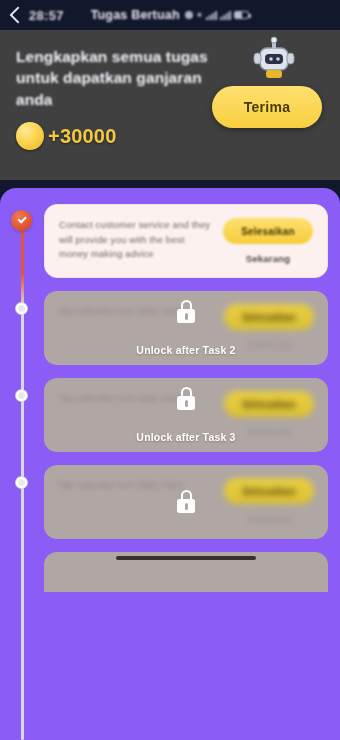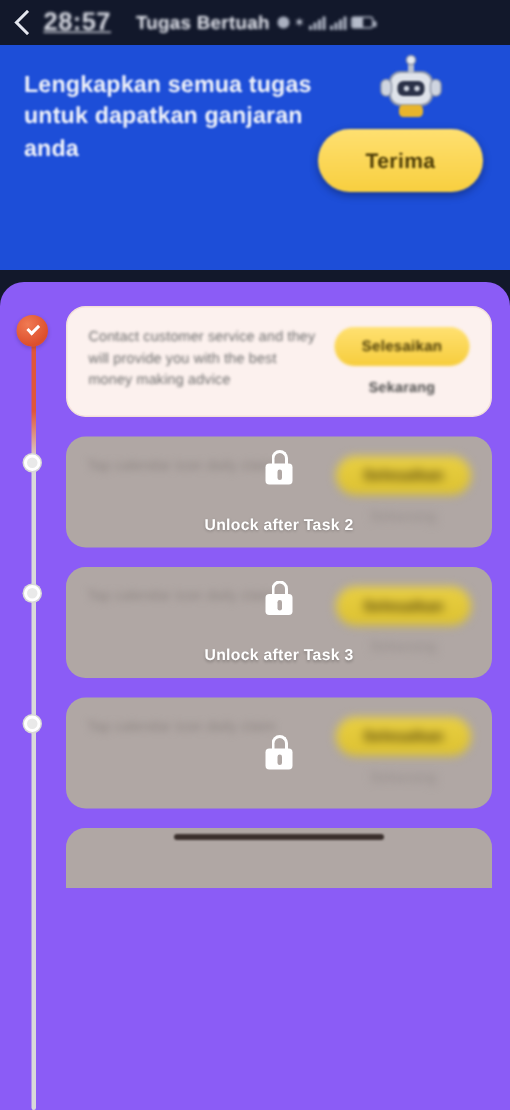--- a/index.html
+++ b/index.html
@@ -20,21 +20,21 @@
     background:#12182b;
   }
   .sb-left { display:flex; align-items:center; gap:5px; flex:0 0 auto; z-index:2; }
   .back-chevron {
     width:12px; height:12px;
     border-left:2px solid #e3e6ef; border-bottom:2px solid #e3e6ef;
     transform:rotate(45deg);
     margin-left:4px;
     filter:blur(.3px);
   }
-  .sb-time { font-size:17px; font-weight:700; letter-spacing:.3px; filter:blur(.9px); opacity:.92;text-decoration:underline; }
+  .sb-time { font-size:13px; font-weight:700; letter-spacing:.3px; filter:blur(.9px); opacity:.92; }
   .sb-center {
     position:absolute; left:0; right:0; top:0; height:30px;
     display:flex; align-items:center; justify-content:center;
     gap:5px; pointer-events:none;
   }
   .sb-title { font-size:12.5px; font-weight:700; filter:blur(1.1px); letter-spacing:.2px; }
   .sb-icons { display:flex; align-items:center; gap:3px; filter:blur(1.1px); }
   .ic-dot { width:8px; height:8px; border-radius:50%; background:#aab0c0; }
   .ic-bt { font-size:9px; color:#c9cedd; line-height:1; }
   .ic-sig { display:flex; align-items:flex-end; gap:1px; height:9px; }
@@ -44,21 +44,21 @@
   .ic-batt {
     width:15px; height:8px; border:1.2px solid #b6bccb; border-radius:2px;
     position:relative; background:linear-gradient(90deg,#b6bccb 55%, transparent 55%);
   }
   .ic-batt:after{content:"";position:absolute;right:-3px;top:2px;width:2px;height:4px;background:#b6bccb;border-radius:0 1px 1px 0;}
 
   
   .hero {
     position:relative; height:150px;
     padding:16px 14px 0 16px;
-    background:#1d4ed8;
+    background:#404040;
     overflow:hidden;
   }
   .hero-text {
     width:205px;
     font-size:15.5px; font-weight:700; line-height:1.38;
     color:#f2f4fa;
     filter:blur(.85px);
     letter-spacing:.1px;
   }
   .hero-reward { display:flex; align-items:center; gap:4px; margin-top:12px; }
@@ -214,20 +214,24 @@
             <i></i>
             <i></i>
           </div>
         <div class="ic-batt"></div>
       </div>
     </div>
   </div>
 
   <div class="hero">
     <div class="hero-text">Lengkapkan semua tugas untuk dapatkan ganjaran anda</div>
+    <div class="hero-reward">
+      <div class="coin"></div>
+      <div class="reward-amt">+30000</div>
+    </div>
 
     <svg class="robot" viewBox="0 0 46 56">
       <rect x="8" y="14" width="28" height="22" rx="7" fill="#dfe3ea" stroke="#8e96a8" stroke-width="1.4"></rect>
       <rect x="13" y="20" width="18" height="10" rx="4" fill="#2a3147"></rect>
       <circle cx="19" cy="25" r="1.8" fill="#cdd3de"></circle>
       <circle cx="26" cy="25" r="1.8" fill="#cdd3de"></circle>
       <rect x="20" y="7" width="4" height="8" rx="2" fill="#b9c0cd"></rect>
       <circle cx="22" cy="6" r="3" fill="#e6eaf1" stroke="#8e96a8" stroke-width="1"></circle>
       <rect x="2" y="19" width="7" height="11" rx="3.5" fill="#cfd5e0" stroke="#8e96a8" stroke-width="1"></rect>
       <rect x="35" y="19" width="7" height="11" rx="3.5" fill="#cfd5e0" stroke="#8e96a8" stroke-width="1"></rect>

